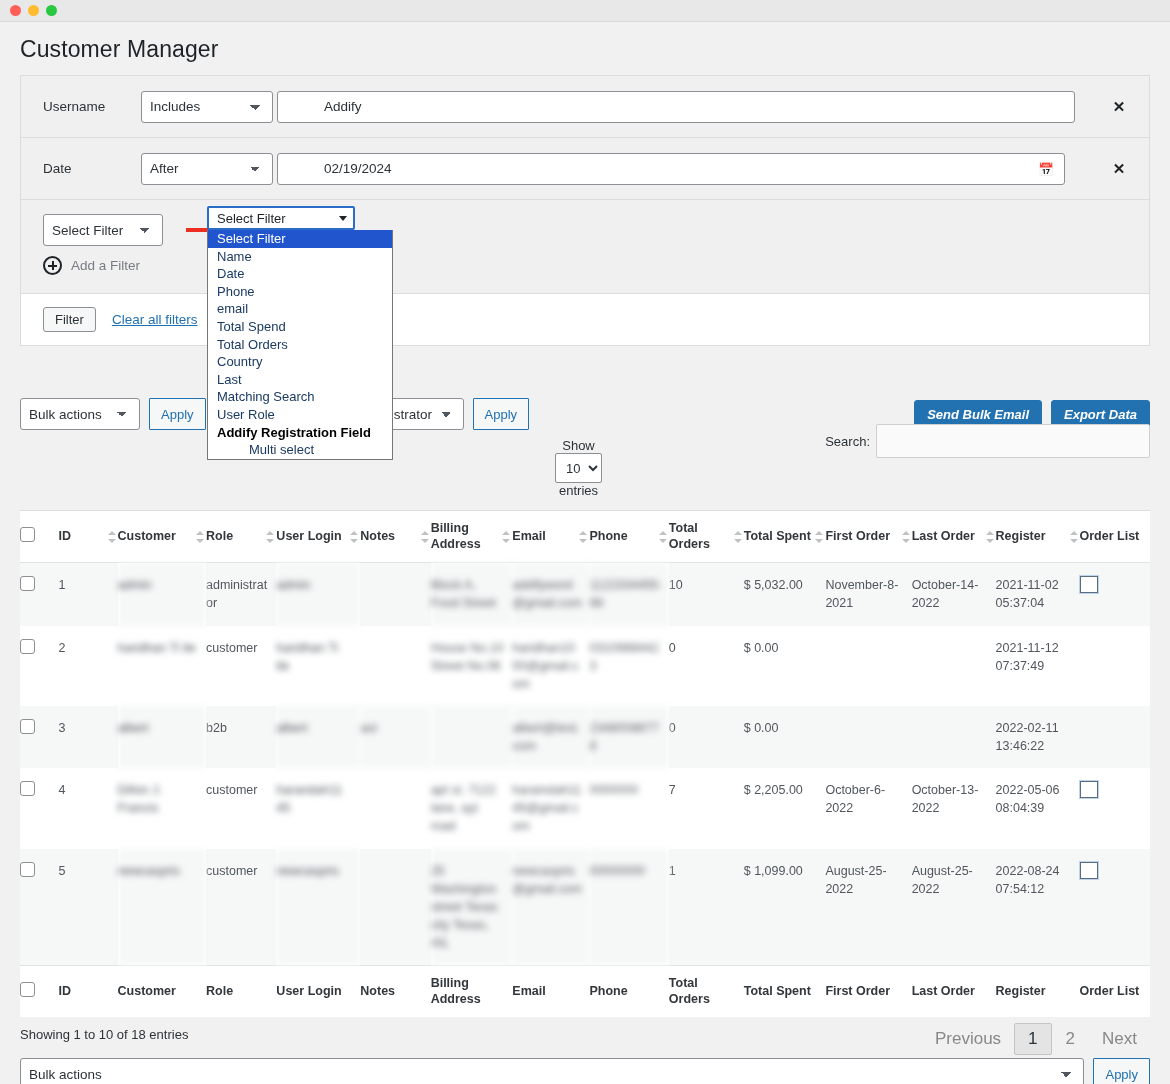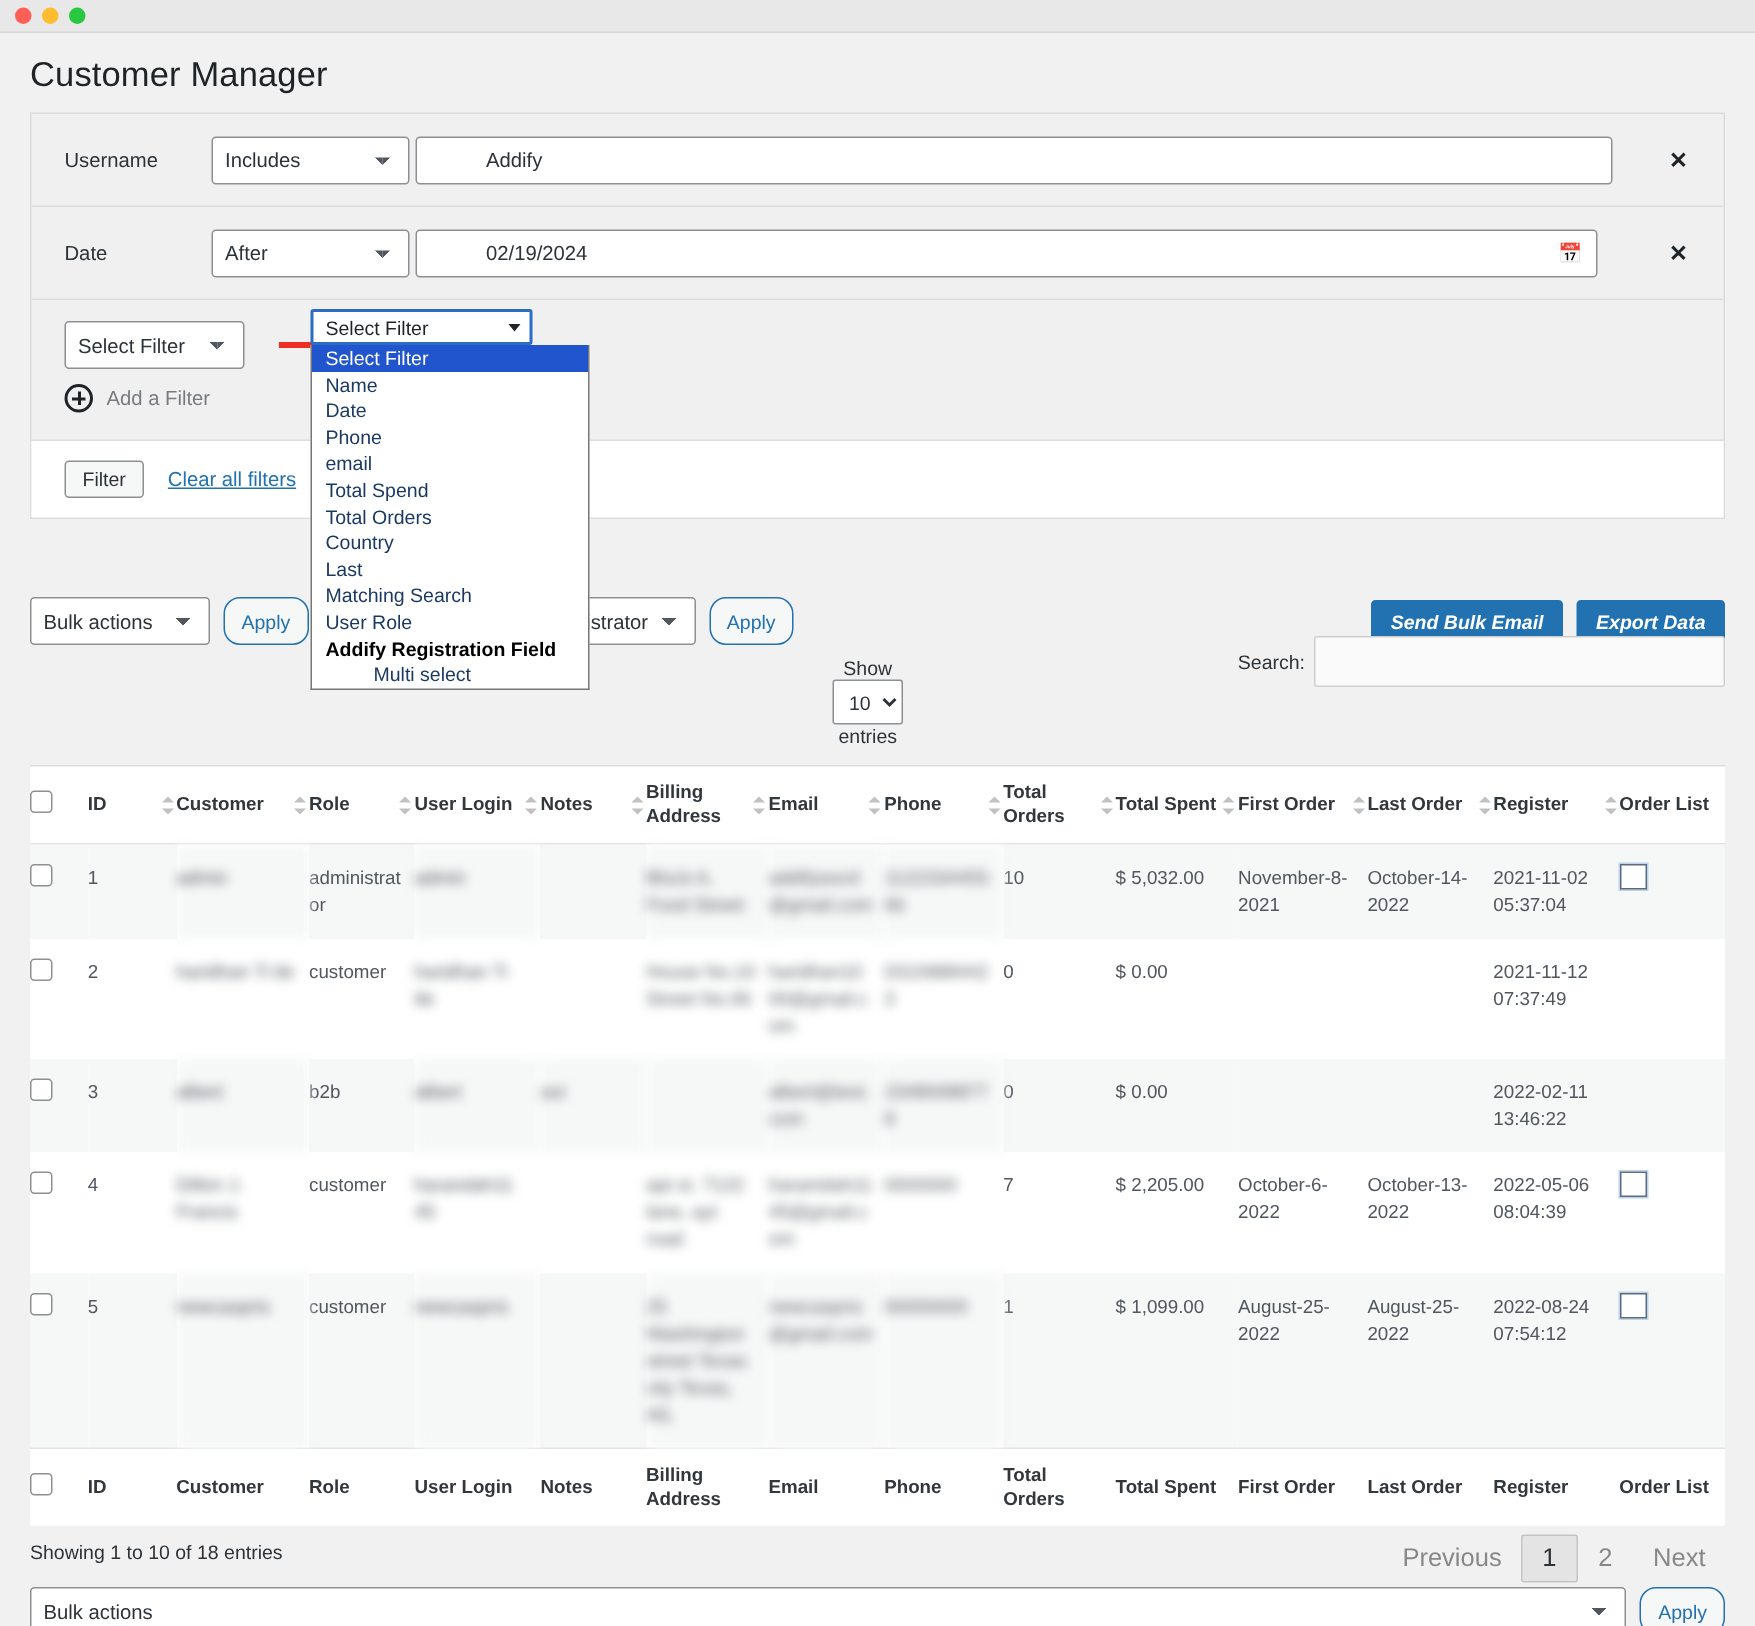--- a/index.html
+++ b/index.html
@@ -142,21 +142,21 @@
   }
   .link-clear { color:#2271b1; font-size:13.5px; text-decoration:underline; cursor:pointer; }
 
   
   .tablenav {
     margin:52px 20px 0 20px; display:flex; align-items:center; gap:9px;
     position:relative;
   }
   .tablenav select.ctl { width:auto; min-width:120px; }
   .btn-apply {
-    background:#f6f7f7; border:1px solid #2271b1; border-radius:11px;
+    background:#f6f7f7; border:1px solid #2271b1; border-radius:1px;
     color:#2271b1; font-size:13px; padding:5px 11px; cursor:pointer; height:32px;
     font-family:"Liberation Sans", sans-serif;
   }
   .tablenav .spacer { flex:1; }
   .btn-primary {
     background:#2271b1; border:1px solid #2271b1; border-radius:3px;
     color:#fff; font-size:13px; font-weight:700; padding:6px 12px; cursor:pointer;
     height:29px; font-family:"Liberation Sans", sans-serif;font-style:italic;
   }
   .lengthrow {

